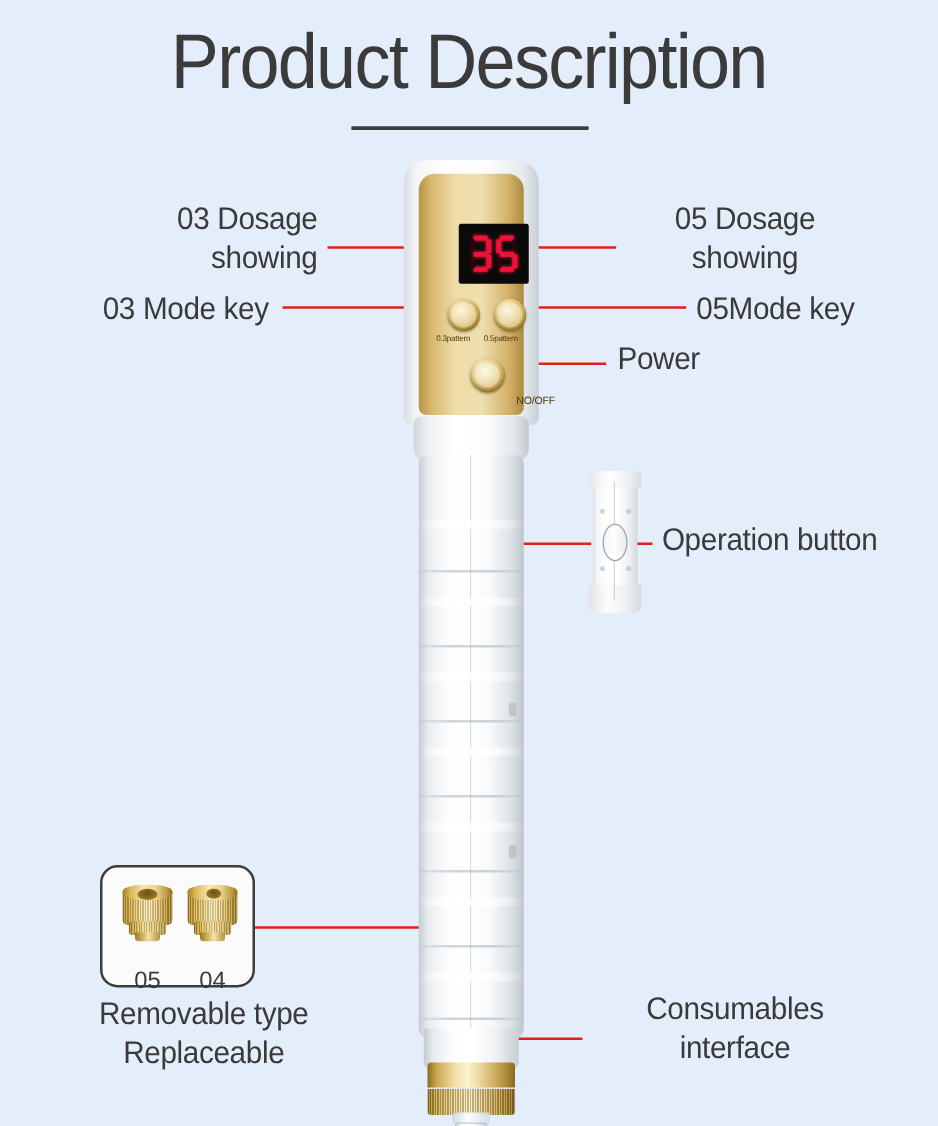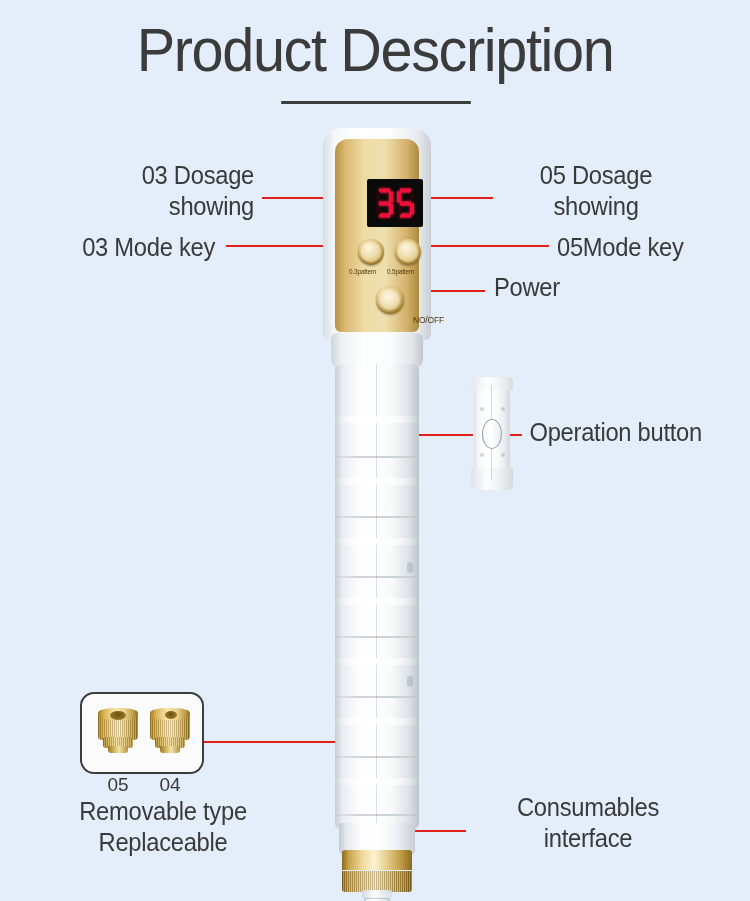--- a/index.html
+++ b/index.html
@@ -283,21 +283,21 @@
     border: 1px solid rgba(140,150,162,.85);
   }
   .ins-dot {
     position: absolute; width: 4px; height: 4px; border-radius: 50%;
     background: rgba(170,180,192,.55);
   }
 
   
   #inset-nozzles {
     position: absolute; top: 692px; left: 80px;
-    width: 124px; height: 82px;
+    width: 124px; height: 98px;
     background: #fbfbfc;
     border: 2px solid #3d3d3d;
     border-radius: 14px;
   }
   .nozzle { position: absolute; top: 16px; width: 44px; height: 44px; }
   .nozzle.n05 { left: 14px; }
   .nozzle.n03 { left: 66px; }
 
   .nz-body {
     position: absolute; top: 0; left: 2px;

